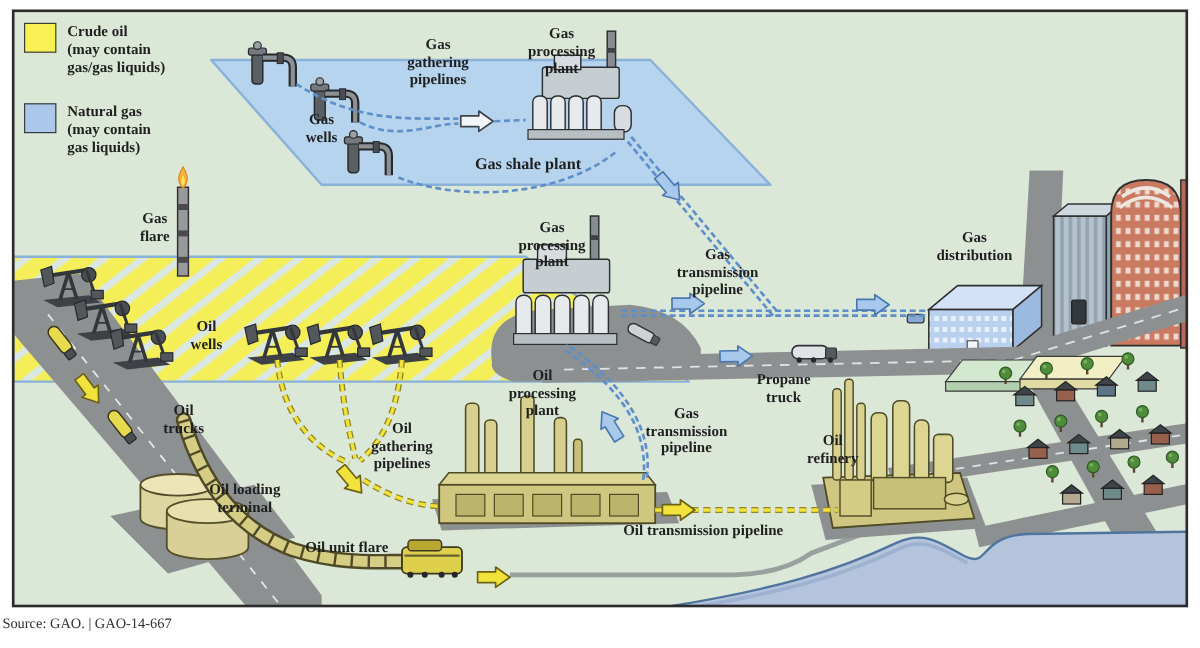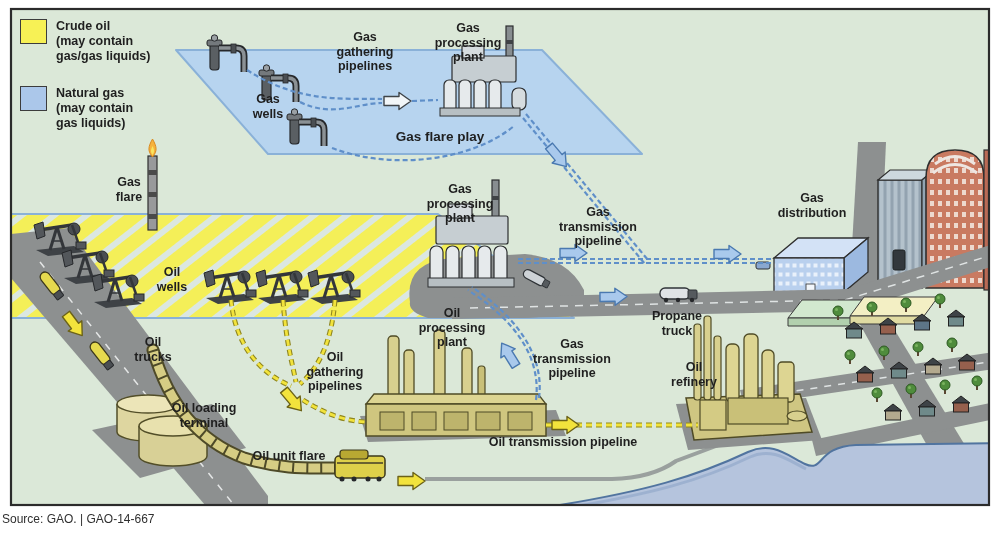--- a/index.html
+++ b/index.html
@@ -1,17 +1,17 @@
 <!DOCTYPE html>
 <html><head>
 <meta charset="utf-8">
 <style>
   html,body{margin:0;padding:0;}
   .page{position:relative;width:1000px;height:540px;background:#ffffff;
-        font-family:Liberation Sans, sans-serif;overflow:hidden;}
+        font-family:Liberation Serif, serif;overflow:hidden;}
   .page svg{position:absolute;left:0;top:0;}
   .lbl{position:absolute;transform:translateX(-50%);text-align:center;
        font-size:12.5px;line-height:1.16;font-weight:bold;color:#1f1f1f;
        white-space:pre-line;pointer-events:none;}
   .lbl.region{font-size:13.5px;}
   .legend-row{position:absolute;display:flex;align-items:flex-start;gap:9px;}
   .swatch{width:25px;height:23px;border:1.6px solid #3c3c3c;flex:0 0 auto;}
   .legend-text{font-size:12.5px;line-height:1.18;font-weight:bold;color:#1f1f1f;
        white-space:pre-line;text-align:left;}
   .source{position:absolute;left:2px;top:512px;font-size:12px;color:#303030;}
@@ -374,46 +374,46 @@
 <div class="lbl" style="left:129px;top:175px;">Gas
 flare</div>
 <div class="lbl" style="left:268px;top:92px;">Gas
 wells</div>
 <div class="lbl" style="left:365px;top:30px;">Gas
 gathering
 pipelines</div>
 <div class="lbl" style="left:468px;top:21px;">Gas
 processing
 plant</div>
-<div class="lbl region" style="left:440px;top:129px;">Gas flare play</div>
+<div class="lbl region" style="left:440px;top:129px;">Gas shale plant</div>
 <div class="lbl" style="left:172px;top:265px;">Oil
 wells</div>
 <div class="lbl" style="left:153px;top:335px;">Oil
 trucks</div>
 <div class="lbl" style="left:335px;top:350px;">Oil
 gathering
 pipelines</div>
 <div class="lbl" style="left:460px;top:182px;">Gas
 processing
 plant</div>
 <div class="lbl" style="left:598px;top:205px;">Gas
 transmission
 pipeline</div>
 <div class="lbl" style="left:572px;top:337px;">Gas
 transmission
 pipeline</div>
 <div class="lbl" style="left:812px;top:191px;">Gas
 distribution</div>
-<div class="lbl" style="left:677px;top:309px;">Propane
+<div class="lbl" style="left:653px;top:309px;">Propane
 truck</div>
 <div class="lbl" style="left:452px;top:306px;">Oil
 processing
 plant</div>
 <div class="lbl" style="left:694px;top:360px;">Oil
 refinery</div>
 <div class="lbl" style="left:204px;top:401px;">Oil loading
 terminal</div>
 <div class="lbl" style="left:289px;top:449px;">Oil unit flare</div>
-<div class="lbl" style="left:563px;top:435px;">Oil transmission pipeline</div>
+<div class="lbl" style="left:586px;top:435px;">Oil transmission pipeline</div>
 
 <div class="source">Source: GAO.  |  GAO-14-667</div>
 
 </div>
 
 </body></html>

